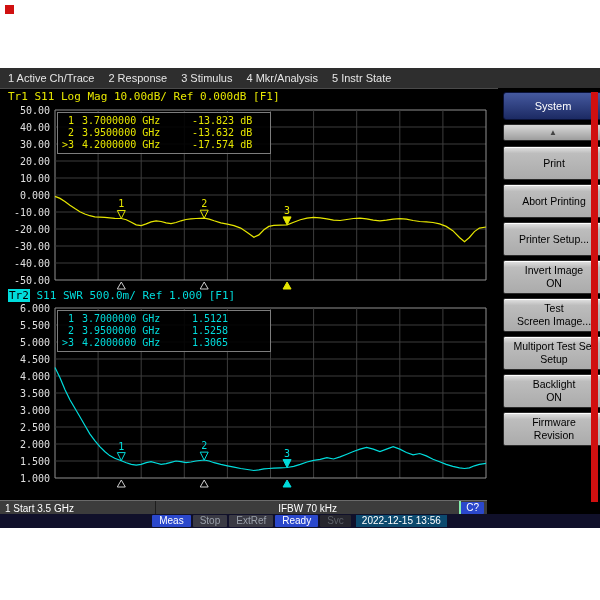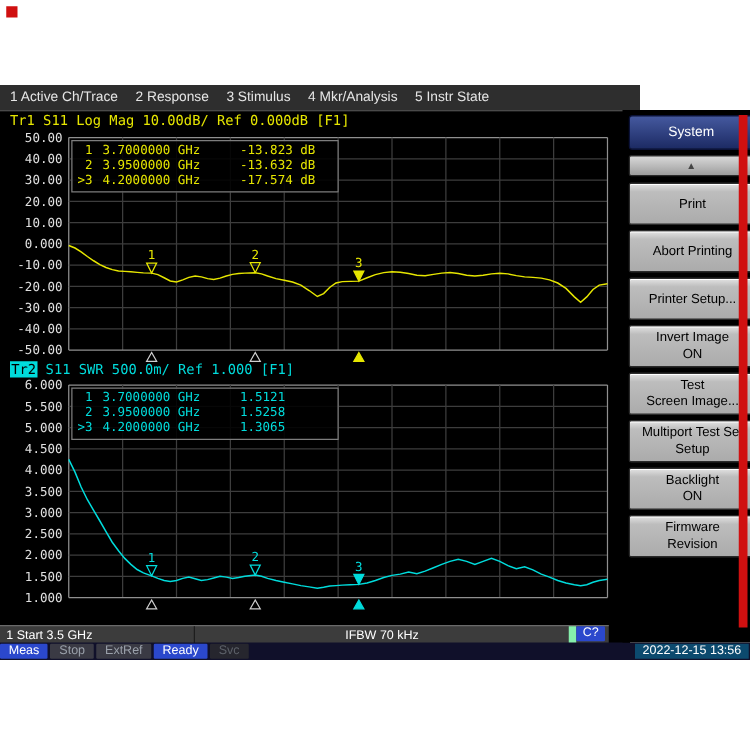--- a/index.html
+++ b/index.html
@@ -1,40 +1,40 @@
 <!DOCTYPE html>
 <html><head>
 <meta charset="utf-8">
 <style>
   html,body{margin:0;padding:0;}
   body{width:600px;height:600px;background:#ffffff;position:relative;overflow:hidden;font-family:"Liberation Sans",sans-serif;}
   .red-dot{position:absolute;left:5px;top:5px;width:9px;height:9px;background:#d01010;}
-  .screen{position:absolute;left:0;top:68px;width:504px;height:460px;background:#000;}
+  .screen{position:absolute;left:0;top:68px;width:600px;height:460px;background:#000;}
   .menubar{position:absolute;left:0;top:0;width:100%;height:20px;background:#2e2e2e;border-bottom:1px solid #4a4a4a;display:flex;align-items:center;gap:14px;padding-left:8px;color:#e6e6e6;font-size:11px;}
   .menubar span{cursor:default;white-space:nowrap;}
   svg.chart{position:absolute;left:0;width:487px;height:214px;}
   #chart0{top:20px;}
   #chart1{top:218px;}
   svg text{font-family:"DejaVu Sans Mono",monospace;font-size:10px;}
   .chdr{position:absolute;left:8px;font-family:"DejaVu Sans Mono",monospace;font-size:11px;white-space:pre;z-index:3;}
   #hdr1{top:22px;color:#e6e600;}
   #hdr2{top:221px;color:#00dcdc;}
   .tr-active{background:#00dcdc;color:#000;padding:0 1px;}
   .mtable{position:absolute;left:57px;width:204px;background:rgba(0,0,0,.88);border:1px solid #7d7d7d;font-family:"DejaVu Sans Mono",monospace;font-size:10px;padding:2px 4px;z-index:2;}
   #mtable0{top:44px;}
   #mtable1{top:242px;}
   .mrow{display:flex;line-height:12px;white-space:pre;}
   .mc0{width:20px;}
   .mc1{width:110px;}
-  .statusbar{position:absolute;left:0;top:432px;width:487px;height:14px;background:#3c3c3c;border-top:1px solid #6a6a6a;display:flex;align-items:flex-start;color:#fff;font-size:10px;}
+  .statusbar{position:absolute;left:0;top:432px;width:487px;height:14px;background:#3c3c3c;border-top:1px solid #6a6a6a;display:flex;align-items:center;color:#fff;font-size:10px;}
   .sb-start{flex:0 0 150px;padding-left:5px;border-right:1px solid #1d1d1d;height:100%;display:flex;align-items:center;}
-  .sb-ifbw{flex:1;border-right:6px solid #86efac;height:100%;display:flex;align-items:center;justify-content:center;}
+  .sb-ifbw{flex:1;border-right:2px solid #86efac;height:100%;display:flex;align-items:center;justify-content:center;}
   .sb-stop{flex:0 0 115px;display:flex;align-items:center;justify-content:flex-end;height:100%;padding-right:6px;}
   .sb-cal{flex:0 0 auto;background:#2b48cc;padding:0 5px;margin-right:3px;border-radius:1px;height:12px;line-height:12px;}
-  .bottombar{position:absolute;left:0;top:446px;width:600px;height:14px;background:#10102a;display:flex;align-items:center;justify-content:space-between;font-size:10px;}
+  .bottombar{position:absolute;left:0;top:446px;width:600px;height:14px;background:#10102a;display:flex;align-items:center;justify-content:center;font-size:10px;}
   #statitems{display:inline-flex;}
   .stat{display:inline-block;padding:0 7px;height:12px;line-height:12px;margin-right:2px;border-radius:1px;}
   .stat.on{background:#2b48cc;color:#fff;}
   .stat.off{background:#3a3a44;color:#9aa0aa;}
   .stat.dim{background:#26262e;color:#5c6068;}
   .datetime{background:#0c4a6e;color:#fff;padding:0 6px;height:12px;line-height:12px;margin-left:3px;margin-right:1px;white-space:nowrap;}
   .sidebar{position:absolute;left:498px;top:20px;width:113px;height:426px;background:#000;}
   .skey-header{position:absolute;left:5px;top:4px;width:100px;height:28px;background:linear-gradient(180deg,#45599f,#1c2a63);color:#fff;border:1px solid #0b1238;border-radius:3px;font-size:11px;font-family:"Liberation Sans",sans-serif;cursor:pointer;}
   .skey-scroll{position:absolute;left:5px;top:36px;width:100px;height:17px;background:linear-gradient(180deg,#d9d9d9,#9d9d9d);border:1px solid #2a2a2a;border-radius:2px;color:#444;font-size:8px;line-height:8px;cursor:pointer;}
   .skeys{position:absolute;left:5px;top:58px;width:100px;}

